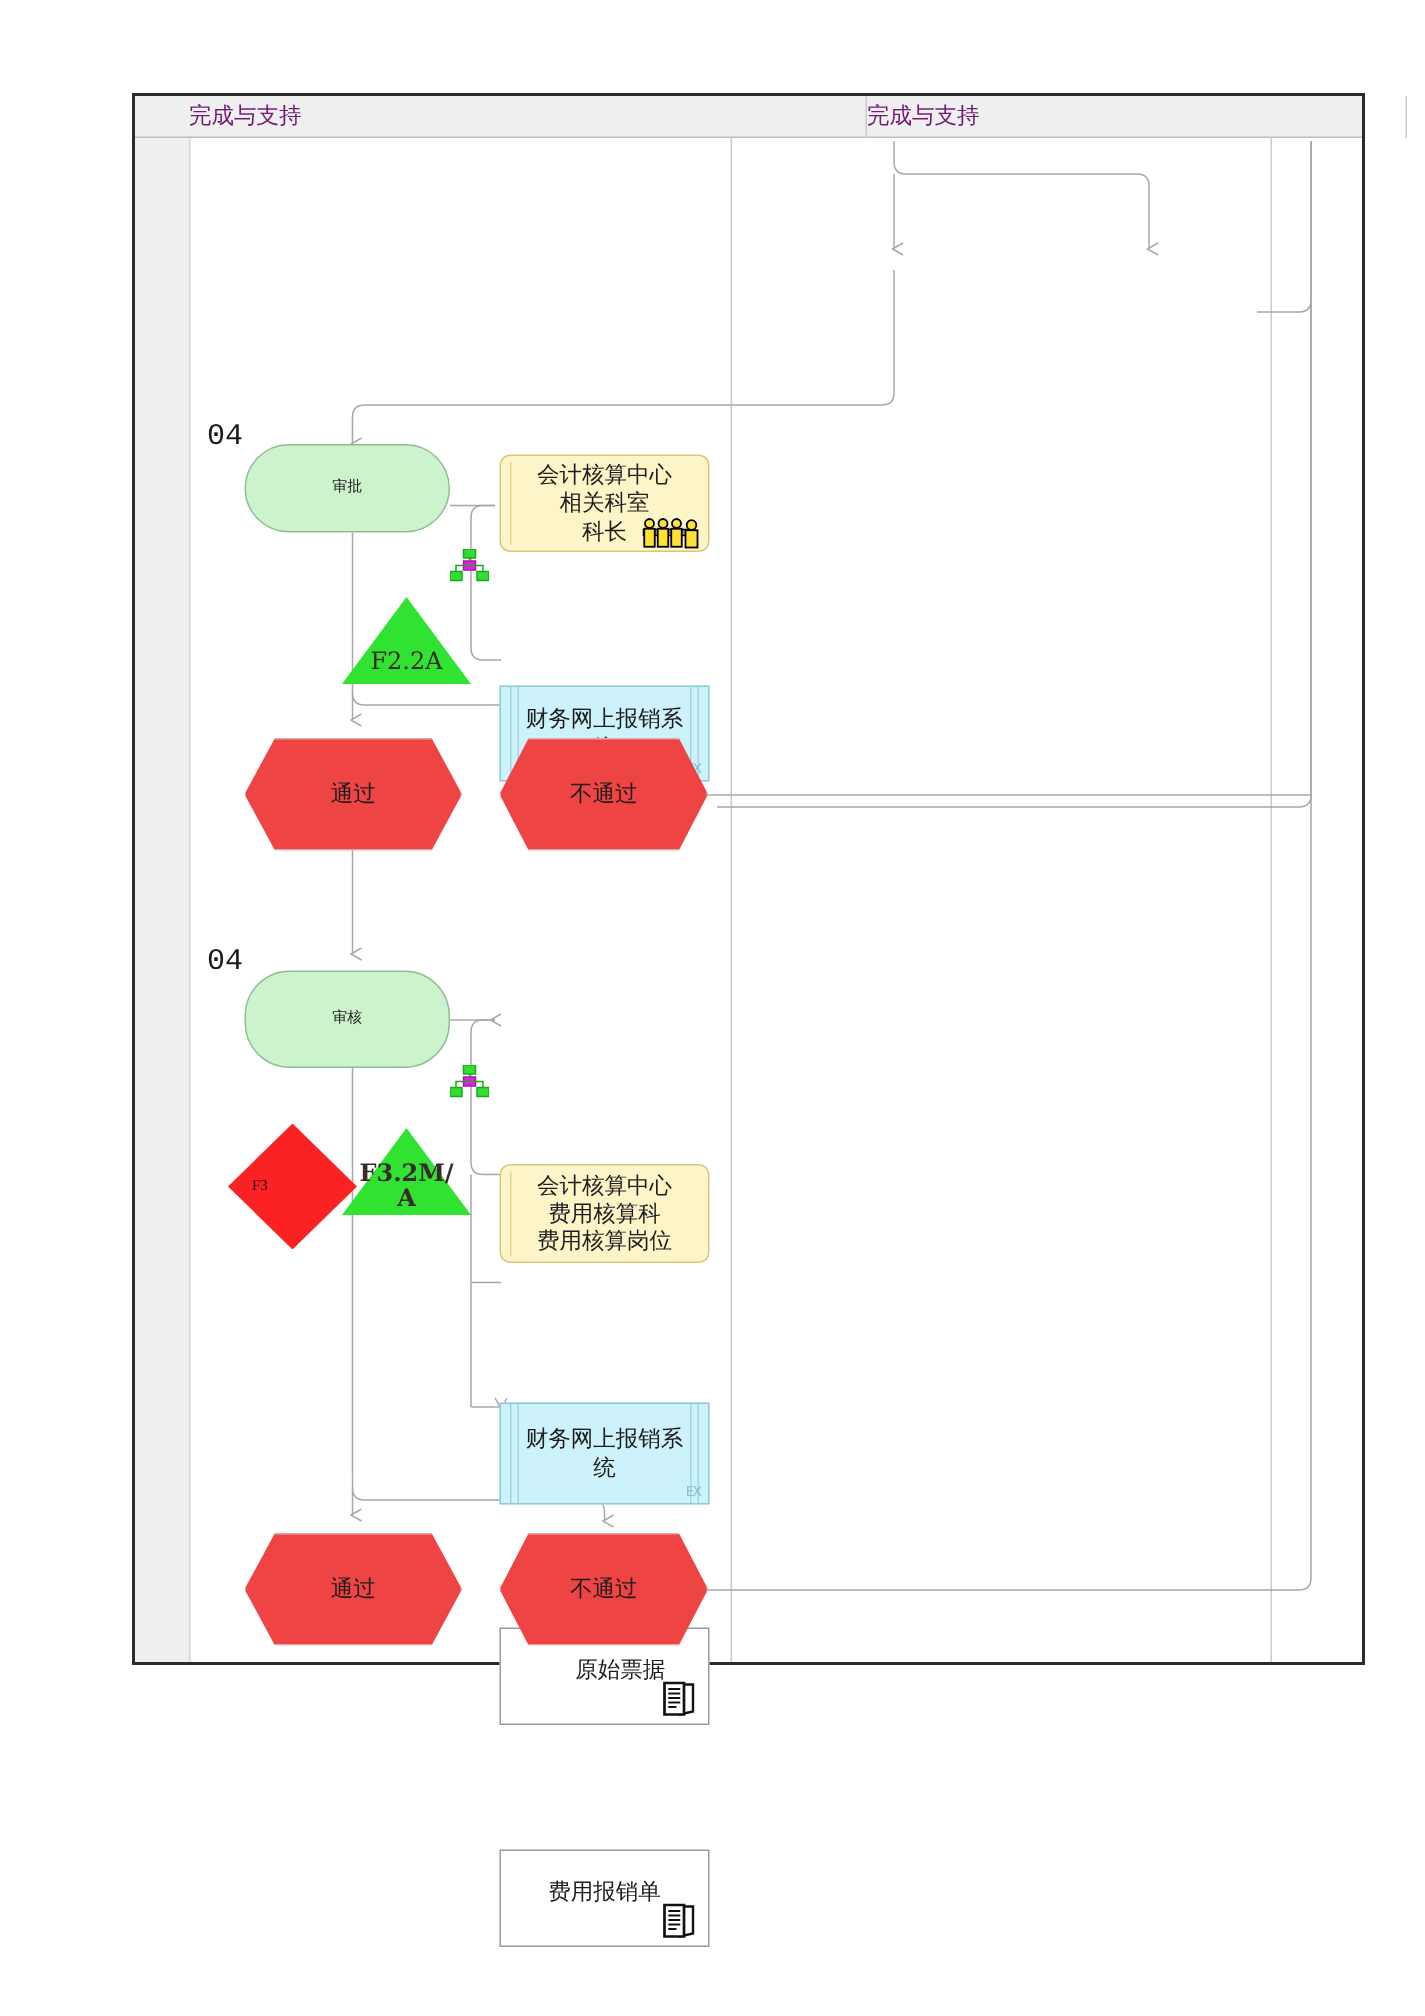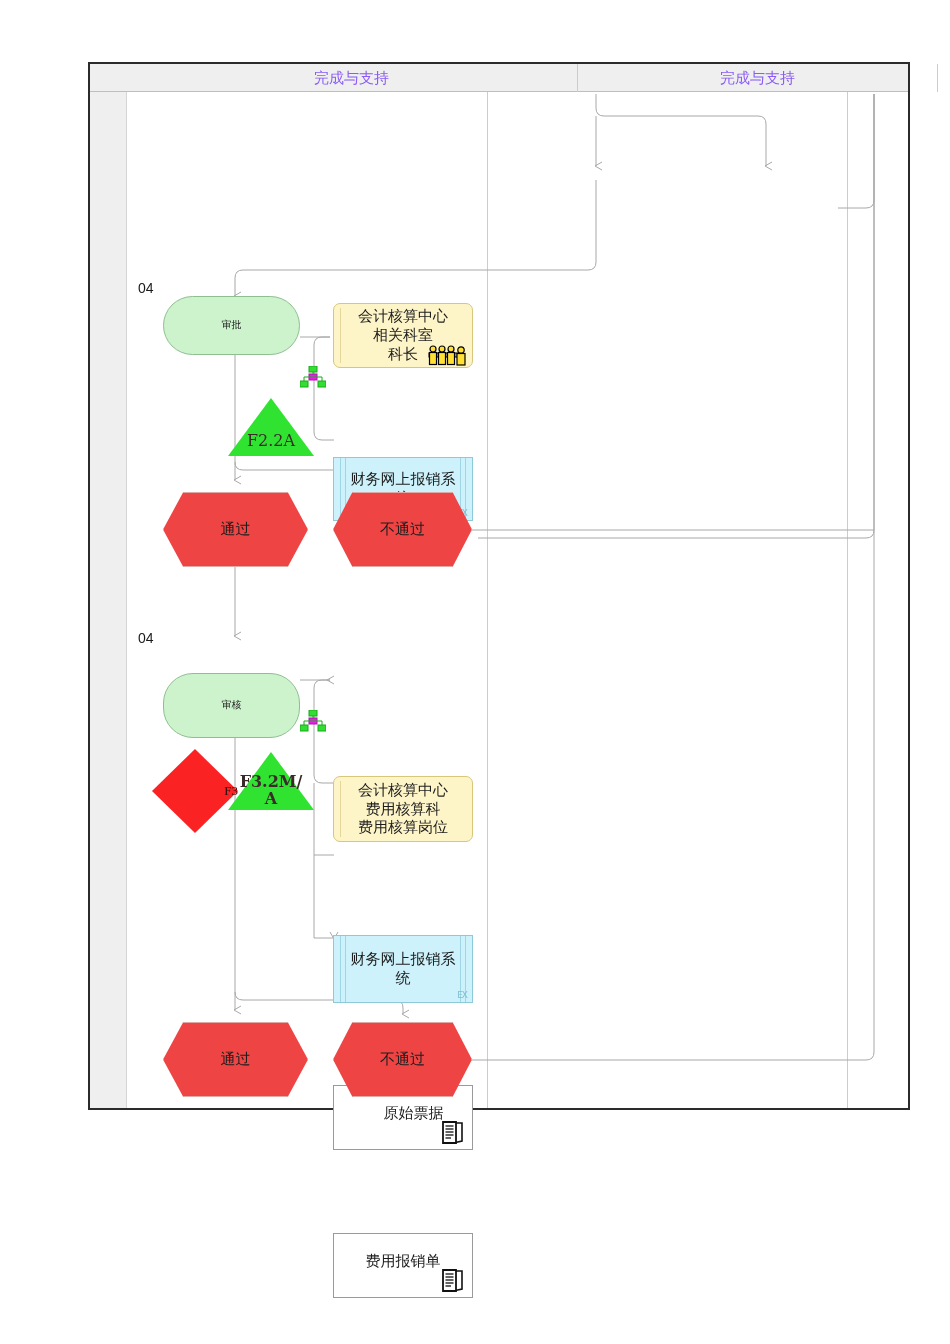--- a/index.html
+++ b/index.html
@@ -13,21 +13,21 @@
          border:2px solid #2b2b2b;background:#ffffff;box-sizing:border-box;}
 
   
   #gutter{position:absolute;left:90px;top:64px;width:36px;height:1044px;
           background:#efefef;border-right:1px solid #d6d6d6;}
 
   
   #hdr{position:absolute;left:90px;top:64px;width:818px;height:28px;
        background:#efefef;border-bottom:1px solid #b9bfc9;box-sizing:border-box;}
   .hdr-cell{position:absolute;top:0;height:28px;line-height:28px;
-            text-align:center;font-size:15px;color:#8b5cf6;
+            font-size:15px;color:#701a75;
             font-family:Liberation Sans, sans-serif;}
   #hdr-c1{left:36px;width:452px;border-right:1px solid #c9ccd2;box-sizing:border-box;}
   #hdr-c2{left:488px;width:360px;border-right:1px solid #c9ccd2;box-sizing:border-box;}
   #hdr-c3{left:848px;width:60px;}
 
   
   .lane-sep{position:absolute;width:1px;background:#c9ccd2;}
 
   
   #wires{position:absolute;left:0;top:0;width:950px;height:1344px;}
@@ -75,26 +75,26 @@
   .tri .shape{width:100%;height:100%;background:#31e331;
               clip-path:polygon(50% 0%,100% 100%,0% 100%);}
   .tri .t{position:absolute;left:0;right:0;bottom:6px;text-align:center;
           font-size:16px;color:#3a2a2a;line-height:1.1;
           font-family:"DejaVu Serif","Liberation Serif",serif;}
 
   
   .dia{position:absolute;}
   .dia .shape{width:100%;height:100%;background:#fa2222;
               clip-path:polygon(50% 0%,100% 50%,50% 100%,0% 50%);}
-  .dia .t{position:absolute;left:6px;right:0;top:50%;transform:translateY(-50%);
-          text-align:right;font-size:13px;color:#2a1010;}
-
-  
-  .stepno{position:absolute;font-size:14px;color:#1a1a1a;
-          font-family:Liberation Sans, sans-serif;}
+  .dia .t{position:absolute;left:16px;right:0;top:50%;transform:translateY(-50%);
+          text-align:left;font-size:10px;color:#2a1010;}
+
+  
+  .stepno{position:absolute;font-size:20px;color:#1a1a1a;
+          font-family:Liberation Mono, monospace;}
 
   
   .people{position:absolute;width:44px;height:22px;}
   .orgicon{position:absolute;width:26px;height:22px;}
 </style>
 </head>
 <body>
 
 <div id="page">
 
@@ -210,21 +210,21 @@
   <div class="hexwrap" style="left:163px;top:492px;width:143px;height:73px;">
     <div class="hex lbl">通过</div>
   </div>
 
   <div class="hexwrap" style="left:333px;top:492px;width:137px;height:73px;">
     <div class="hex lbl">不通过</div>
   </div>
 
   <div class="stepno" style="left:138px;top:630px;">04</div>
 
-  <div class="node proc lbl" style="left:163px;top:673px;width:137px;height:65px;">审核</div>
+  <div class="node proc lbl" style="left:163px;top:647px;width:137px;height:65px;">审核</div>
 
   <div class="node role lbl" style="left:333px;top:647px;width:140px;height:66px;">
     <div style="white-space:pre-line;">会计核算中心
 费用核算科
 费用核算岗位</div>
   </div>
 
   <svg class="orgicon" style="left:300px;top:710px;" viewBox="0 0 26 22">
     <rect x="9" y="0" width="8" height="6" fill="#33dd33" stroke="#19aa19"></rect>
     <rect x="9" y="8" width="8" height="6" fill="#e81ee8" stroke="#b010b0"></rect>

